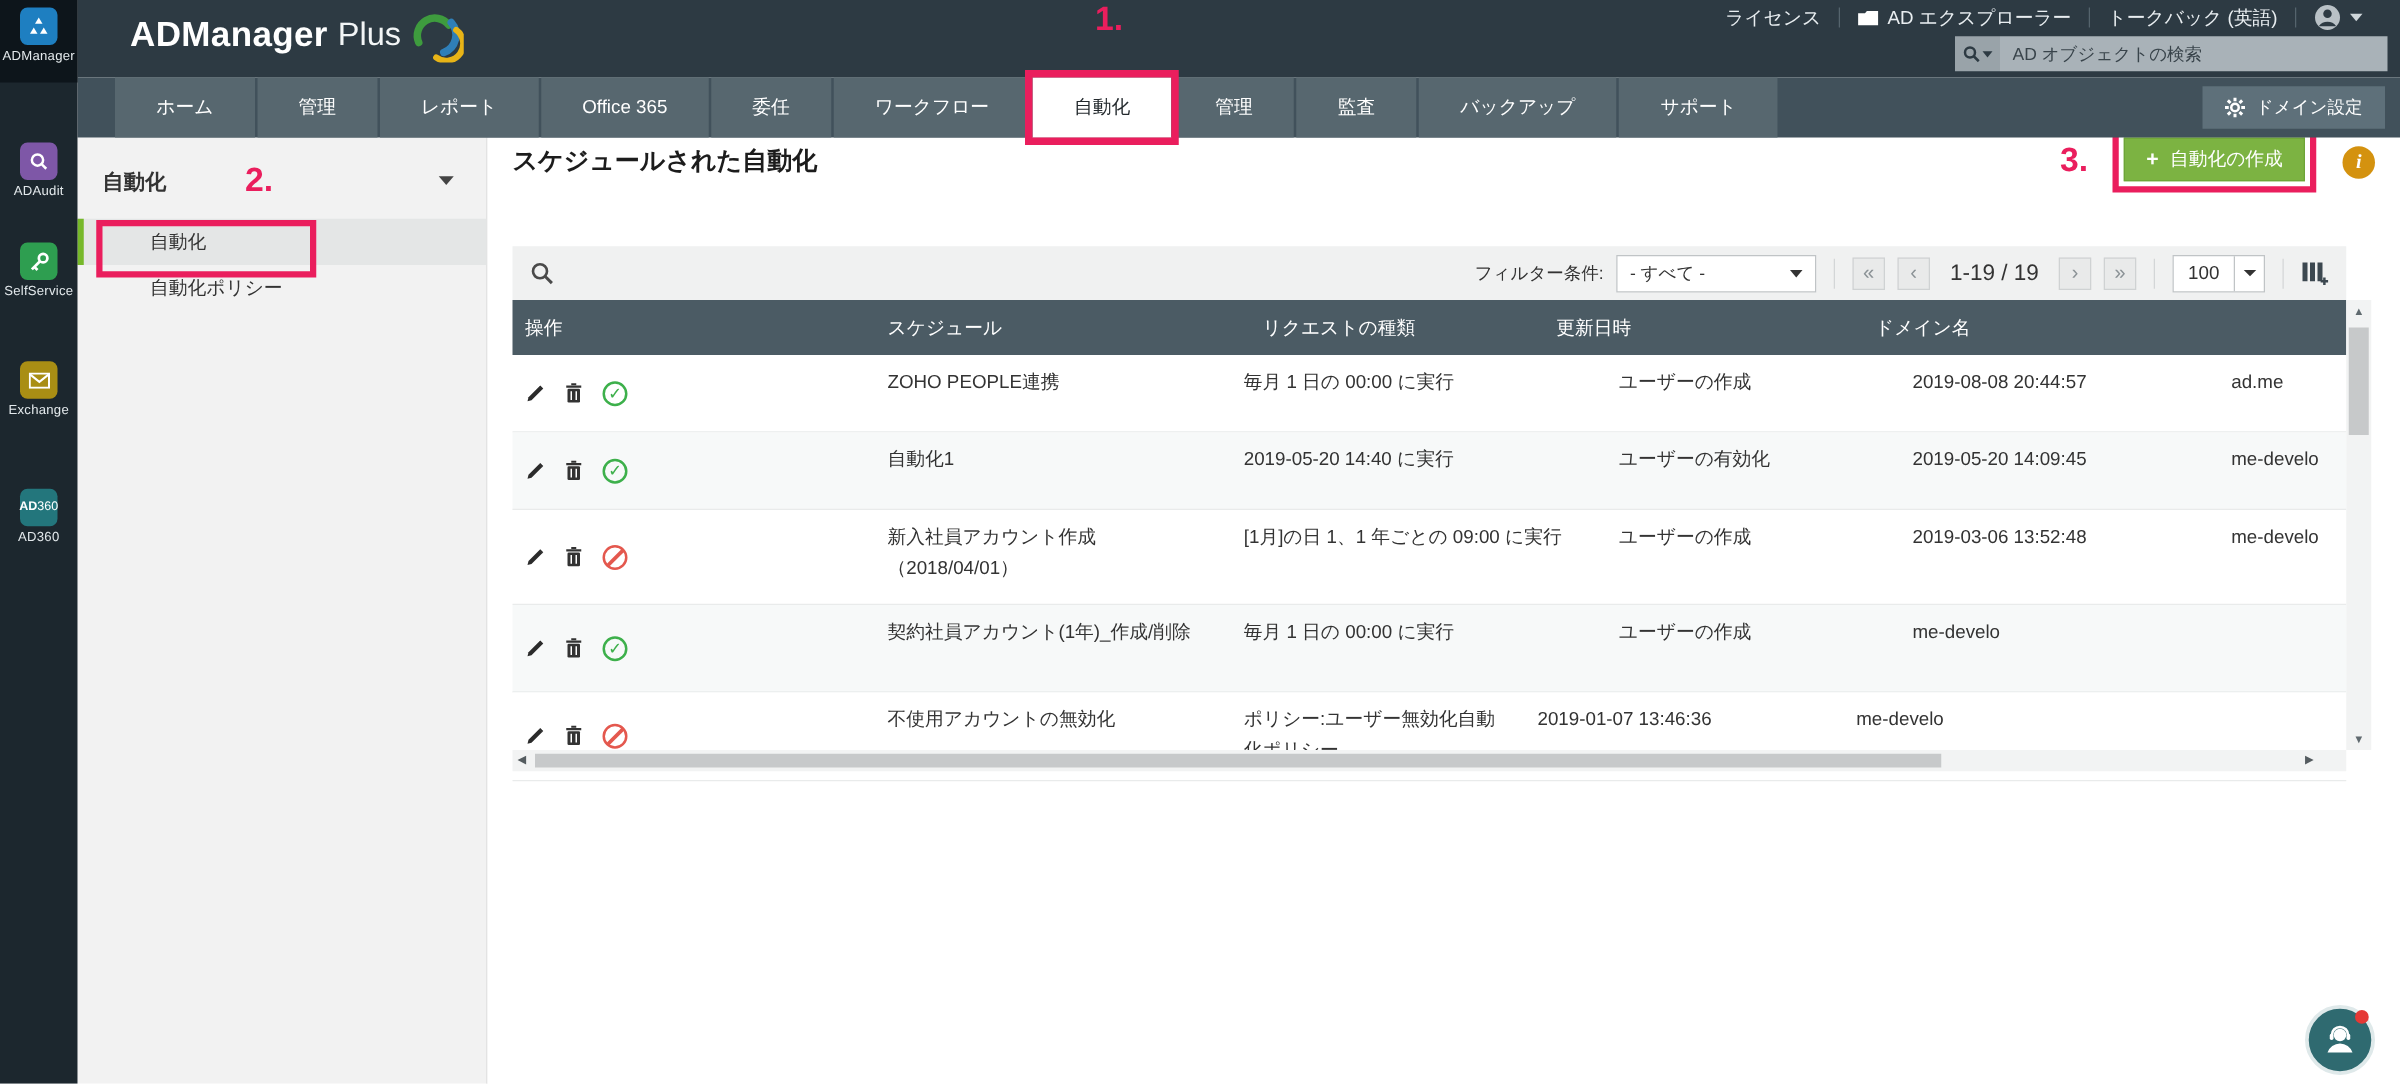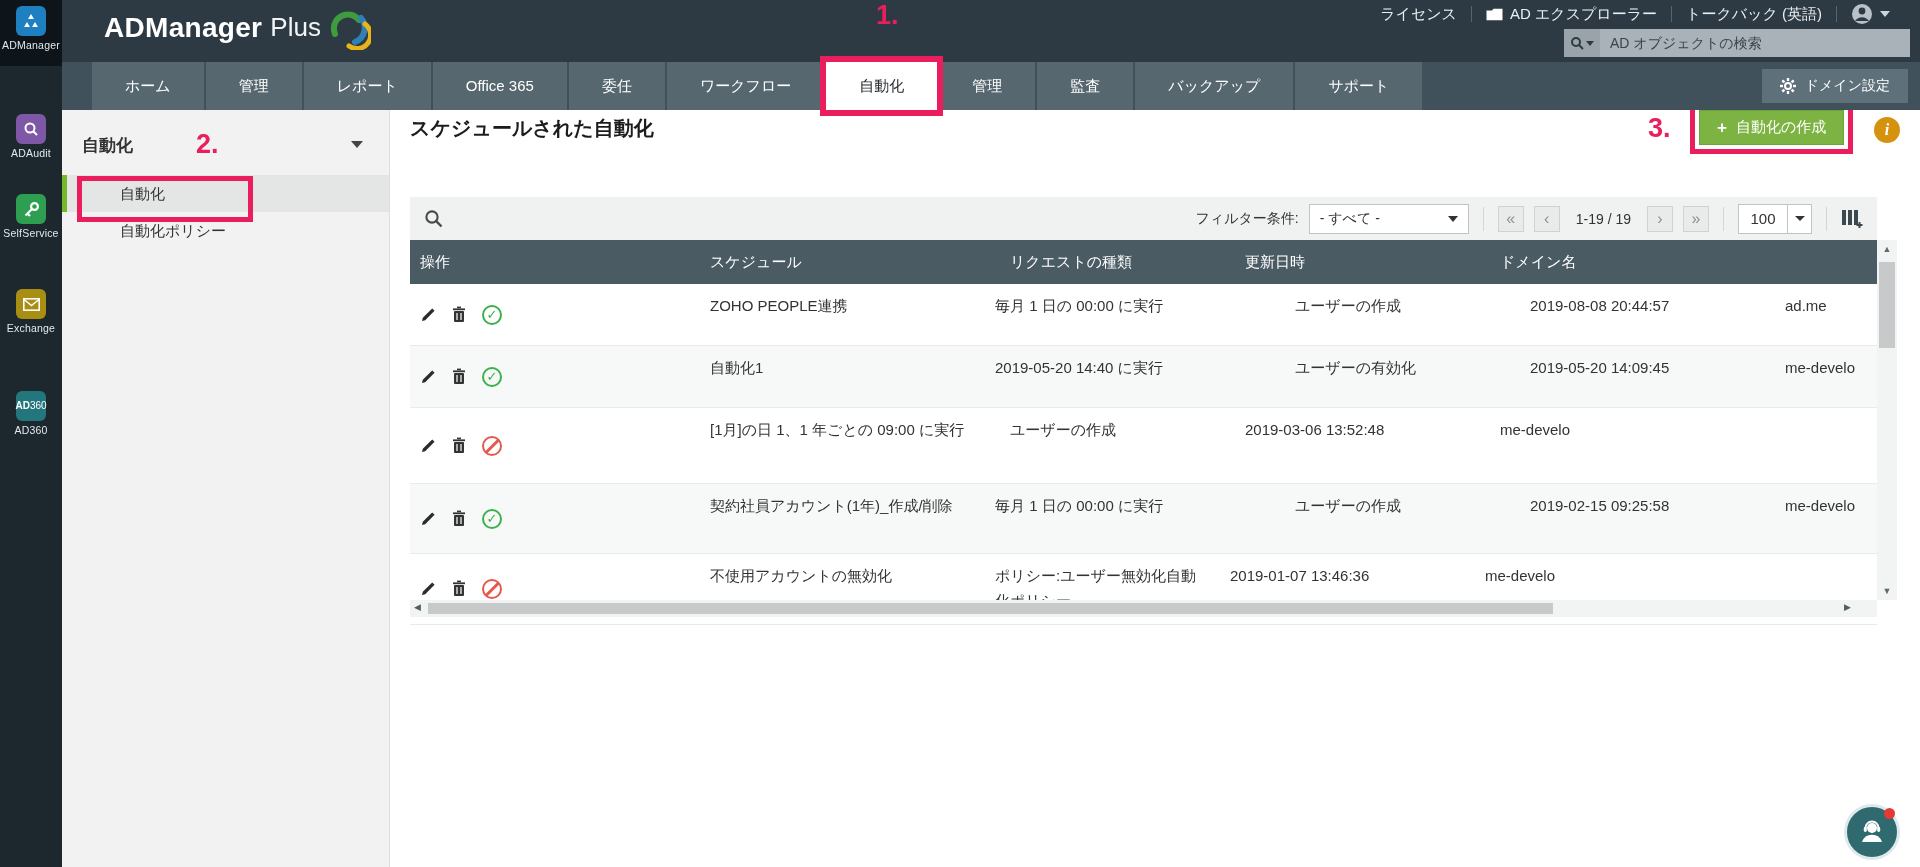--- a/index.html
+++ b/index.html
@@ -65,21 +65,21 @@
 
   
   #toolbar { position:absolute; left:20px; top:87px; width:1467px; height:43px; background:#f0f1f1; display:flex; align-items:center; padding:0 14px; }
   .tb-right { margin-left:auto; display:flex; align-items:center; gap:10px; }
   .tb-label { font-size:14px; color:#333; }
   .select-box { background:#fff; border:1px solid #c0c4c6; height:30px; display:flex; align-items:center; font-size:14px; color:#333; cursor:pointer; }
   .filter-select { width:160px; padding:0 10px; } .filter-select .caret { margin-left:auto; }
   .caret { width:0; height:0; border-left:5px solid transparent; border-right:5px solid transparent; border-top:6px solid #333; }
   .tb-sep { width:1px; height:24px; background:#d3d6d7; margin:0 4px; }
   .pg-btn { width:26px; height:26px; background:#e9eaea; border:1px solid #cfd2d3; color:#8b9296; font-size:16px; text-align:center; line-height:23px; cursor:pointer; }
-  .pg-info { font-size:14px; color:#333; padding:0 6px; white-space:nowrap; }
+  .pg-info { font-size:18px; color:#333; padding:0 6px; white-space:nowrap; }
   .size-select { width:74px; } .size-select .sz-val { flex:1; text-align:center; font-size:15px; }
   .size-select .sz-caret { width:24px; height:100%; border-left:1px solid #c0c4c6; display:flex; align-items:center; justify-content:center; }
   .colspick { cursor:pointer; display:flex; align-items:center; }
 
   
   #thead { position:absolute; left:20px; top:130px; width:1467px; height:44px; background:#4b5b64; display:flex; color:#fff; font-size:15px; overflow:hidden; }
   .th { display:flex; align-items:center; padding-left:10px; white-space:nowrap; overflow:hidden; }
   #table-body { position:absolute; left:20px; top:174px; width:1467px; }
   .trow { display:flex; border-bottom:1px solid #e9ebeb; background:#fff; }
   .trow.alt { background:#f7f9f9; }
@@ -374,20 +374,21 @@
               <svg width="14" height="17" viewBox="0 0 14 17">
                 <rect x="2" y="5" width="10" height="11" rx="1" fill="#333"></rect>
                 <rect x="1" y="2.4" width="12" height="1.8" fill="#333"></rect>
                 <rect x="5" y="0.6" width="4" height="1.6" fill="#333"></rect>
                 <line x1="5" y1="7" x2="5" y2="14" stroke="#fff" stroke-width="1.2"></line>
                 <line x1="9" y1="7" x2="9" y2="14" stroke="#fff" stroke-width="1.2"></line>
               </svg>
             </span>
             <span class="st-circle st-dis"></span>
           </div>
+          <div class="tcell" style="width: 285px;">新入社員アカウント作成（2018/04/01）</div>
           <div class="tcell" style="width: 300px;">[1月]の日 1、1 年ごとの 09:00 に実行</div>
           <div class="tcell" style="width: 235px;">ユーザーの作成</div>
           <div class="tcell" style="width: 255px;">2019-03-06 13:52:48</div>
           <div class="tcell domain" style="width: 102px;">me-develo</div>
         </div>
         <div class="trow alt" style="min-height: 70px;">
           <div class="tcell ops" style="width: 290px;">
             <span class="act-ico">
               <svg width="16" height="16" viewBox="0 0 16 16">
                 <path d="M2 14 L2.8 10.8 L11.4 2.2 L13.8 4.6 L5.2 13.2 Z" fill="#2b2b2b"></path>
@@ -401,21 +402,20 @@
                 <rect x="5" y="0.6" width="4" height="1.6" fill="#333"></rect>
                 <line x1="5" y1="7" x2="5" y2="14" stroke="#fff" stroke-width="1.2"></line>
                 <line x1="9" y1="7" x2="9" y2="14" stroke="#fff" stroke-width="1.2"></line>
               </svg>
             </span>
             <span class="st-circle st-en">✓</span>
           </div>
           <div class="tcell" style="width: 285px;">契約社員アカウント(1年)_作成/削除</div>
           <div class="tcell" style="width: 300px;">毎月 1 日の 00:00 に実行</div>
           <div class="tcell" style="width: 235px;">ユーザーの作成</div>
-          <div class="tcell" style="width: 255px;">2019-02-15 09:25:58</div>
           <div class="tcell domain" style="width: 102px;">me-develo</div>
         </div>
         <div class="trow" style="min-height: 64px;">
           <div class="tcell ops" style="width: 290px;">
             <span class="act-ico">
               <svg width="16" height="16" viewBox="0 0 16 16">
                 <path d="M2 14 L2.8 10.8 L11.4 2.2 L13.8 4.6 L5.2 13.2 Z" fill="#2b2b2b"></path>
                 <path d="M12.2 1.4 L14.6 3.8 L13.6 4.8 L11.2 2.4 Z" fill="#2b2b2b"></path>
               </svg>
             </span>

